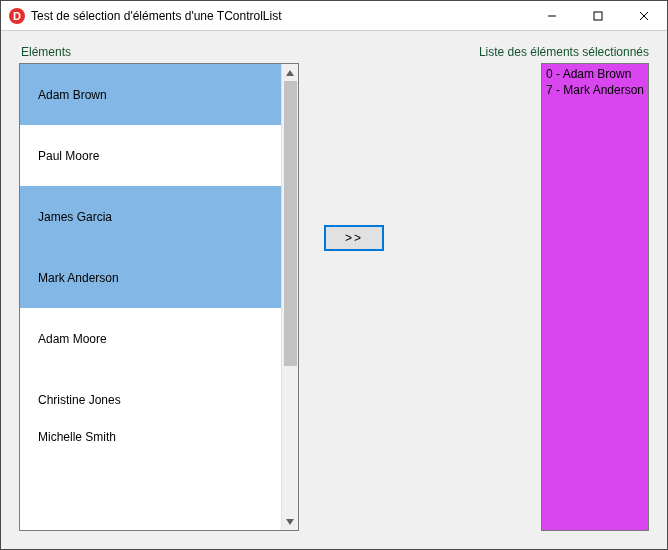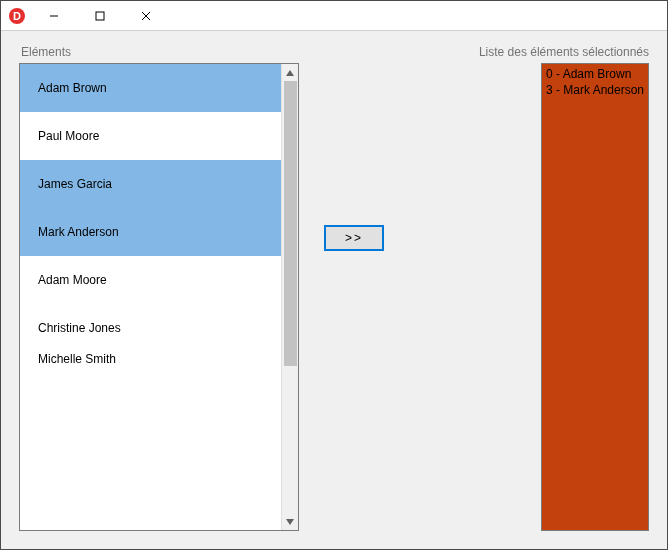--- a/index.html
+++ b/index.html
@@ -79,38 +79,38 @@
     padding-top: 180px;
   }
   .col-right {
     flex: 1;
     display: flex;
     flex-direction: column;
     align-items: flex-end;
   }
   .section-label {
     font-size: 12px;
-    color: #737373;
+    color: #14532d;
     margin-bottom: 4px;
     padding-left: 2px;
   }
   .controllist {
     flex: 1;
     border: 1px solid #7a7a7a;
     background: #ffffff;
     display: flex;
     position: relative;
     overflow: hidden;
   }
   .controllist .items {
     flex: 1;
     overflow: hidden;
   }
   .cl-item {
-    height: 48px;
+    height: 61px;
     display: flex;
     align-items: center;
     padding-left: 18px;
     font-size: 12px;
     color: #000;
     background: #ffffff;
   }
   .cl-item.selected {
     background: #83b8e6;
   }
@@ -150,38 +150,39 @@
     align-items: center;
     justify-content: center;
     font-size: 12px;
     letter-spacing: 2px;
     color: #000;
     cursor: default;
   }
   .listbox {
     flex: 1;
     border: 1px solid #7a7a7a;
-    background: #c2410c;
+    background: #d946ef;
     padding: 2px 4px;
     font-size: 12px;
     line-height: 16px;
     color: #000;
     overflow: hidden;
   }
   .listbox .line { white-space: nowrap; }
 </style>
 </head>
 <body>
 
 <div class="window">
 
   <div class="titlebar">
     <div class="appicon">
       <span>D</span>
     </div>
+    <div class="title">Test de sélection d'éléments d'une TControlList</div>
     <div class="winbtns">
       <div class="winbtn">
         <svg width="10" height="10">
             <line x1="1" y1="5" x2="9" y2="5" stroke="#000" stroke-width="1"></line>
           </svg>
       </div>
       <div class="winbtn">
         <svg width="10" height="10">
             <rect x="1" y="1" width="8" height="8" fill="none" stroke="#000" stroke-width="1"></rect>
           </svg>
@@ -242,18 +243,18 @@
     <div class="col-mid">
       <div class="transfer-btn">
         <span>&gt;&gt;</span>
       </div>
     </div>
 
     <div class="col-right">
       <div class="section-label">Liste des éléments sélectionnés</div>
       <div class="listbox" id="listbox">
           <div class="line">0 - Adam Brown</div>
-          <div class="line">3 - Mark Anderson</div>
+          <div class="line">7 - Mark Anderson</div>
         </div>
     </div>
 
   </div>
 </div>
 
 </body></html>

